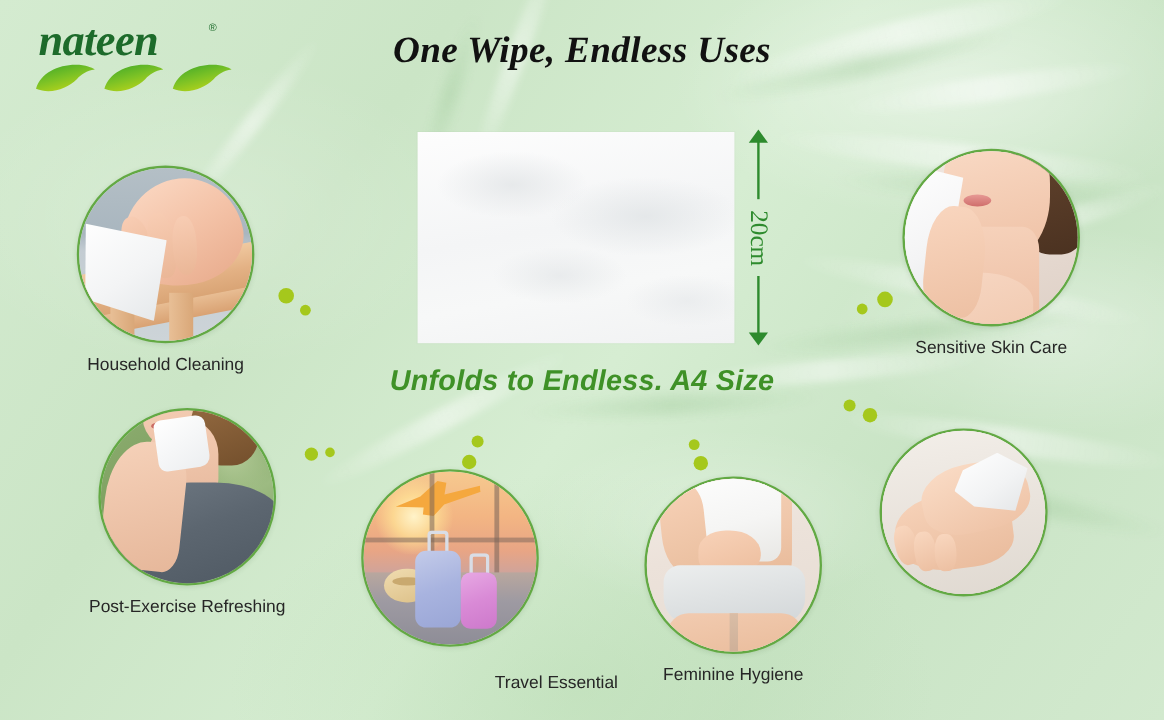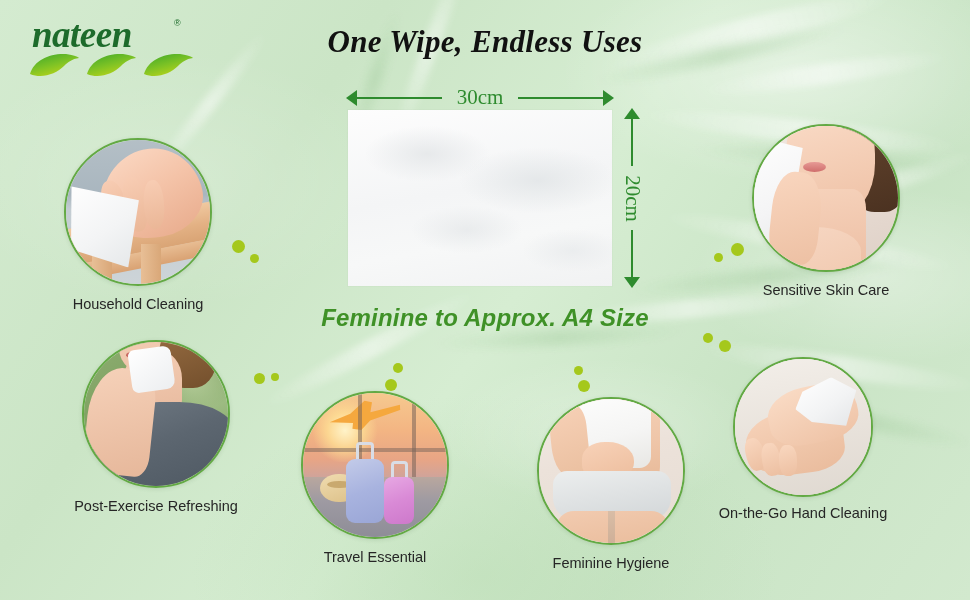--- a/index.html
+++ b/index.html
@@ -421,38 +421,31 @@
       <svg class="leaf" style="left:114px;" viewBox="0 0 52 27">
         <path d="M2 22 C6 8 22 1 38 2 C46 3 50 5 51 6 C44 7 40 10 36 14 C28 22 14 27 2 22 Z" fill="url(#lg1)"></path>
       </svg>
     </div>
   </div>
 
   <div id="title">One Wipe, Endless Uses</div>
 
   <div id="wipe"></div>
 
-  <div id="dim-h">
-    <div class="h-line left"></div>
-    <div class="h-line right"></div>
-    <div class="arrow-l"></div>
-    <div class="arrow-r"></div>
-    <div class="dim-label-h">30cm</div>
-  </div>
 
   <div id="dim-v">
     <div class="v-line top"></div>
     <div class="v-line bottom"></div>
     <div class="arrow-t"></div>
     <div class="arrow-b"></div>
     <div class="dim-label-v">20cm</div>
   </div>
 
   <div id="headline">
-    <div>Feminine to Approx. A4 Size</div>
+    <div>Unfolds to Endless. A4 Size</div>
   </div>
 
   <div class="feature" style="left:82px; top:340px;">
     <div class="circle" style="width:148px; height:148px;">
       <div class="ph sc-exer">
         <div class="blur1"></div>
         <div class="head"></div>
           <div class="hair"></div>
         <div class="neck"></div>
           <div class="lips"></div>
@@ -491,21 +484,21 @@
         <div class="mull-h" style="top:38%;"></div>
         <div class="ground"></div>
         <div class="hat"></div>
           <div class="hatband"></div>
         <div class="handle" style="left:37%; top:34%;"></div>
         <div class="case-a"></div>
         <div class="handle" style="left:61%; top:47%;"></div>
         <div class="case-b"></div>
       </div>
     </div>
-    <div class="cap" style="left:-66px; top:158px;">Travel Essential</div>
+    <div class="cap" style="left:-66px; top:170px;text-align:right;">Travel Essential</div>
   </div>
 
   <div class="feature" style="left:537px; top:397px;">
     <div class="circle" style="width:148px; height:148px;">
       <div class="ph sc-fem">
         <div class="torso"></div>
         <div class="strap" style="left:30%;"></div>
         <div class="strap" style="left:62%;"></div>
         <div class="tank"></div>
         <div class="armf"></div>
@@ -538,21 +531,20 @@
       <div class="ph sc-hand">
         <div class="body"></div>
         <div class="h-low"></div>
         <div class="fin" style="left:8%;  top:58%; width:13%; height:24%; transform:rotate(-14deg);"></div>
         <div class="fin" style="left:20%; top:62%; width:13%; height:24%; transform:rotate(-8deg);"></div>
         <div class="fin" style="left:32%; top:63%; width:13%; height:23%; transform:rotate(-3deg);"></div>
         <div class="h-up"></div>
         <div class="tissue"></div>
       </div>
     </div>
-    <div class="cap" style="left:-70px; top:148px;">On-the-Go Hand Cleaning</div>
   </div>
 
   <div>
     <div class="dot" style="left:232px; top:240px; width:13px; height:13px;"></div>
     <div class="dot" style="left:250px; top:254px; width:9px;  height:9px;"></div>
     <div class="dot" style="left:254px; top:373px; width:11px; height:11px;"></div>
     <div class="dot" style="left:271px; top:373px; width:8px;  height:8px;"></div>
     <div class="dot" style="left:393px; top:363px; width:10px; height:10px;"></div>
     <div class="dot" style="left:385px; top:379px; width:12px; height:12px;"></div>
     <div class="dot" style="left:574px; top:366px; width:9px;  height:9px;"></div>

